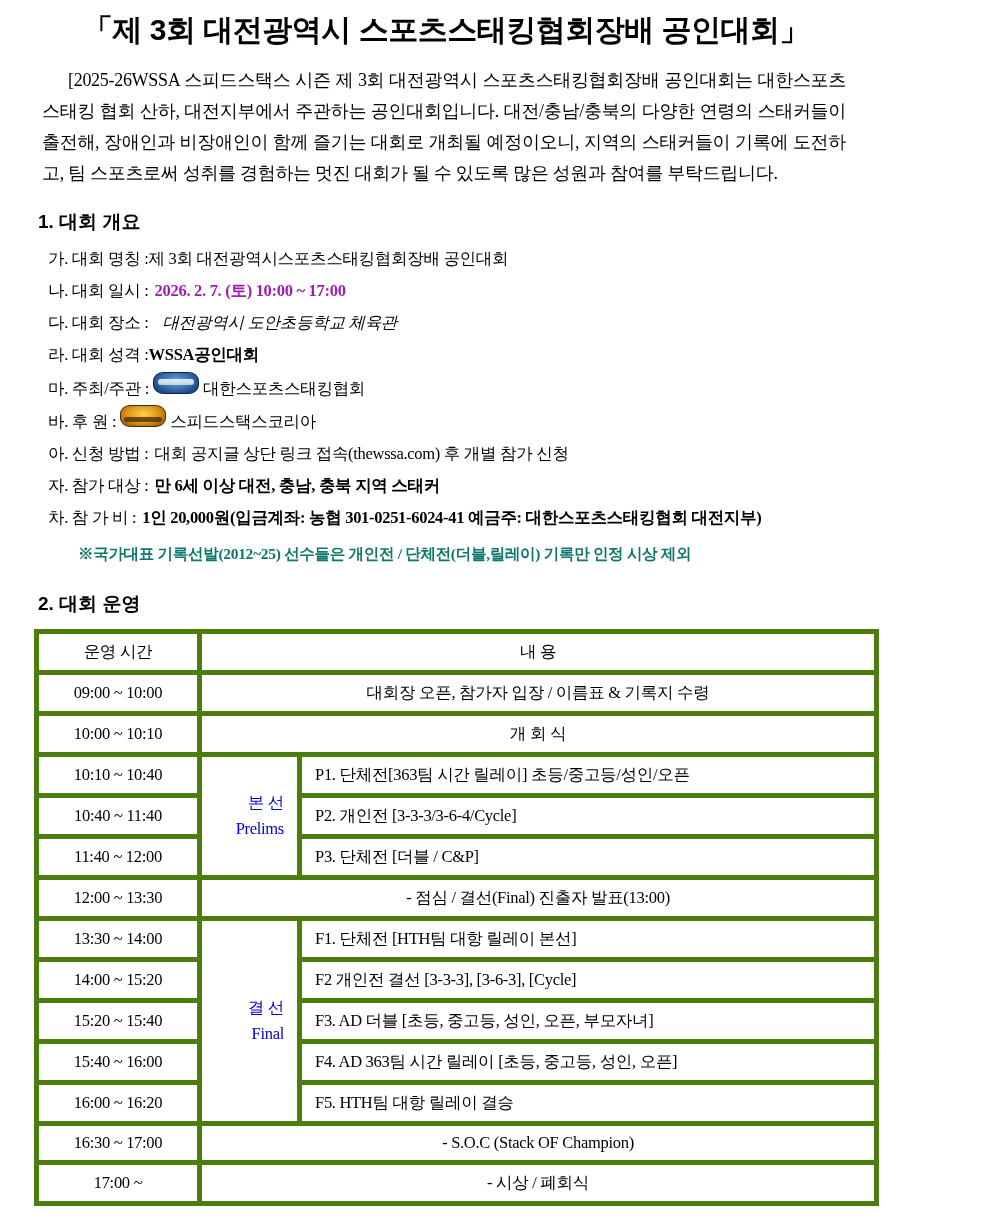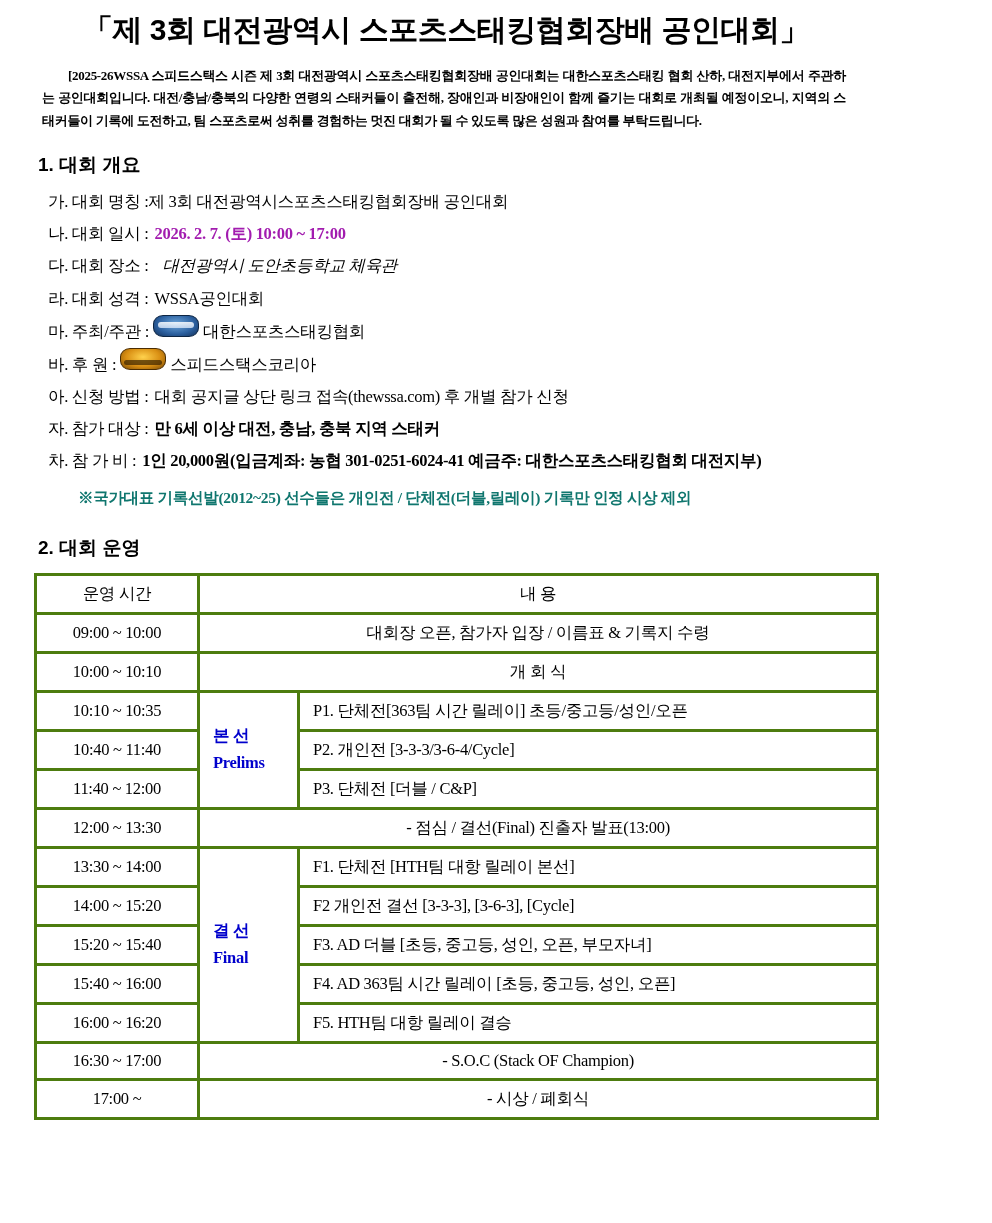--- a/index.html
+++ b/index.html
@@ -21,27 +21,26 @@
   .doc-title {
     text-align: center;
     font-family: "Liberation Sans", sans-serif;
     font-weight: bold;
     font-size: 30px;
     letter-spacing: -0.5px;
     margin: 4px 0 14px 0;
     white-space: nowrap;
   }
   .intro {
-    font-size: 13px;
+    font-size: 18px;
     line-height: 1.72;
     text-align: justify;
     text-indent: 26px;
     margin: 0 12px 20px 8px;
     letter-spacing: -0.3px;
-    font-weight: bold;
   }
   .sec-head {
     font-family: "Liberation Sans", sans-serif;
     font-weight: bold;
     font-size: 19px;
     margin: 14px 0 8px 4px;
   }
   .sec-head.second {
     margin-top: 26px;
     margin-bottom: 12px;
@@ -112,21 +111,21 @@
     border-radius: 3px;
     opacity: 0.7;
   }
   table.schedule {
     border-collapse: collapse;
     width: 845px;
     margin: 0 auto;
     table-layout: fixed;
   }
   table.schedule td, table.schedule th {
-    border: 3px solid #4d7c0f;
+    border: 5px solid #4d7c0f;
     font-size: 16.5px;
     padding: 7px 13px;
     letter-spacing: -0.3px;
   }
   .col-time { width: 163px; }
   .col-phase { width: 100px; }
   th.hdr {
     font-weight: normal;
     text-align: center;
     font-size: 17.5px;
@@ -138,23 +137,23 @@
     white-space: nowrap;
   }
   td.center {
     text-align: center;
   }
   td.desc {
     text-align: left;
     padding-left: 12px;
   }
   td.phase {
-    text-align: left;
+    text-align: right;
     color: #0000cc;
-    font-weight: bold;
+    font-weight: normal;
     line-height: 1.6;
   }
   td.phase .p2 { display: block; }
 </style>
 </head>
 <body>
 
 <div class="page">
 
   <div class="doc-title">「제 3회 대전광역시 스포츠스태킹협회장배 공인대회」</div>
@@ -175,21 +174,21 @@
       <span class="val blue" style="margin-left:6px;">2026. 2. 7. (토) 10:00 ~ 17:00</span>
     </div>
 
     <div class="row">
       <span class="lbl">다. 대회 장소 :</span>
       <span class="val" style="margin-left:14px;font-style:italic;">대전광역시 도안초등학교 체육관</span>
     </div>
 
     <div class="row">
       <span class="lbl">라. 대회 성격 :</span>
-      <span class="val" style="margin-left:6px;">WSSA공인대회</span>
+      <span class="val" style="font-weight:bold;">WSSA공인대회</span>
     </div>
 
     <div class="row">
       <span class="lbl">마. 주최/주관 :</span>
       <span class="logo wssa"></span>
       <span class="val">대한스포츠스태킹협회</span>
     </div>
 
     <div class="row">
       <span class="lbl">바. 후    원    :</span>
@@ -236,21 +235,21 @@
       <tr>
         <td class="time">09:00 ~ 10:00</td>
         <td class="center" colspan="2">대회장 오픈, 참가자 입장 / 이름표 &amp; 기록지 수령</td>
       </tr>
       <tr>
         <td class="time">10:00 ~ 10:10</td>
         <td class="center" colspan="2">개 회 식</td>
       </tr>
 
       <tr>
-        <td class="time">10:10 ~ 10:35</td>
+        <td class="time">10:10 ~ 10:40</td>
         <td class="phase" rowspan="3">
           <span>본 선</span>
           <span class="p2">Prelims</span>
         </td>
         <td class="desc">P1. 단체전[363팀 시간 릴레이] 초등/중고등/성인/오픈</td>
       </tr>
       <tr>
         <td class="time">10:40 ~ 11:40</td>
         <td class="desc">P2. 개인전 [3-3-3/3-6-4/Cycle]</td>
       </tr>

